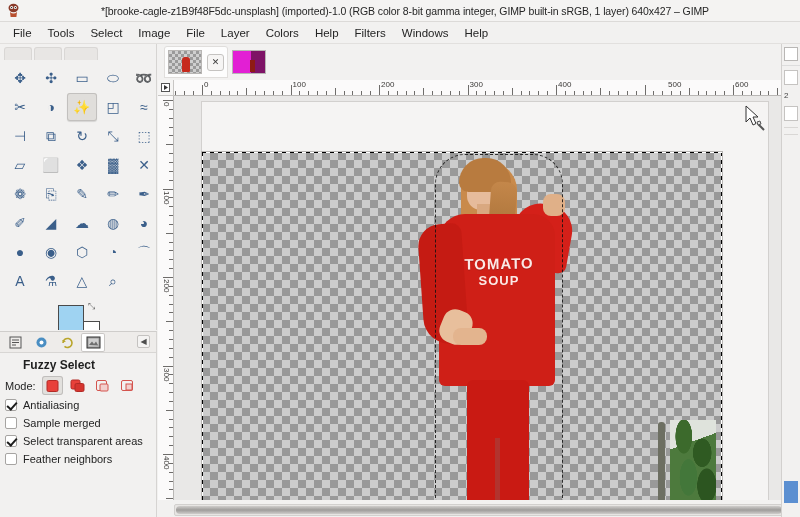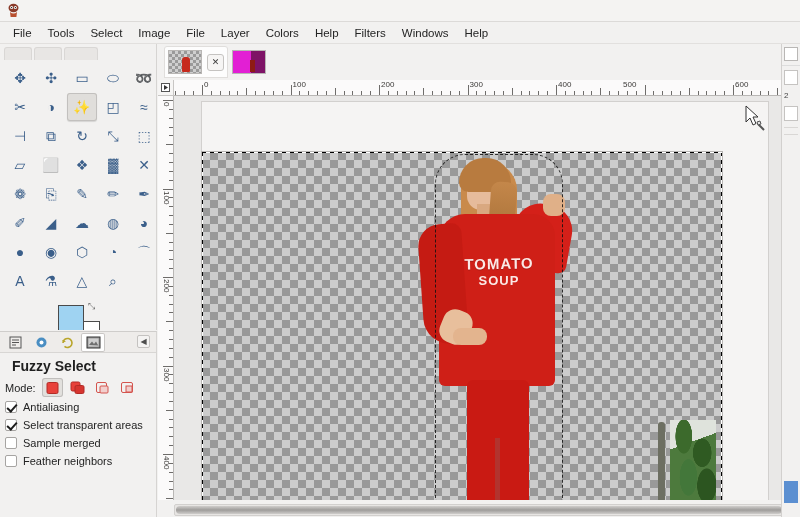--- a/index.html
+++ b/index.html
@@ -103,22 +103,22 @@
     cursor:pointer; font-size:11px;
   }
   .dock-tab.sel { background:#fff; box-shadow:inset 0 0 0 1px #c9c7c5; }
   .dock-arrow {
     position:absolute; right:6px; top:3px; width:13px; height:13px;
     border:1px solid #c4c2c0; background:#f4f3f2; border-radius:2px;
     display:flex; align-items:center; justify-content:center;
     font-size:8px; color:#4d4d4d; cursor:pointer;
   }
   .to-title {
-    font-size:14px; font-weight:bold; color:#1f1f1f;
-    padding:5px 0 3px 12px;
+    font-size:12px; font-weight:bold; color:#1f1f1f;
+    padding:5px 0 3px 23px;
   }
   .to-row { display:flex; align-items:center; padding:1px 5px; }
   .to-label { font-size:11px; color:#242424; }
   .mode-btns { display:flex; margin-left:6px; }
   .mode-btn {
     width:21px; height:19px; margin-right:4px; border-radius:3px;
     display:flex; align-items:center; justify-content:center;
     cursor:pointer;
   }
   .mode-btn.sel { background:#e2e0dd; box-shadow:inset 0 0 0 1px #c0bebc; }
@@ -396,20 +396,21 @@
     <div class="tb-icon">
       <svg width="13" height="15" viewBox="0 0 13 15">
         <ellipse cx="6.5" cy="5" rx="5" ry="4.2" fill="#8a3b2a"></ellipse>
         <circle cx="4.6" cy="4.4" r="1.5" fill="#fff"></circle>
         <circle cx="8.4" cy="4.4" r="1.5" fill="#fff"></circle>
         <circle cx="4.6" cy="4.6" r=".7" fill="#111"></circle>
         <circle cx="8.4" cy="4.6" r=".7" fill="#111"></circle>
         <path d="M3 9 q3.5 3 7 0 l-.6 5 H3.6 Z" fill="#b9502f"></path>
       </svg>
     </div>
+    <div class="tb-title">*[brooke-cagle-z1B9f48F5dc-unsplash] (imported)-1.0 (RGB color 8-bit gamma integer, GIMP built-in sRGB, 1 layer) 640x427 – GIMP</div>
   </div>
 
   <div class="menubar">
     <div class="menu-item">File</div>
     <div class="menu-item">Tools</div>
     <div class="menu-item">Select</div>
     <div class="menu-item">Image</div>
     <div class="menu-item">File</div>
     <div class="menu-item">Layer</div>
     <div class="menu-item">Colors</div>
@@ -536,26 +537,26 @@
       </div>
     </div>
 
     <div class="chk-row">
       <span class="chk on"></span>
       <span class="chk-lbl">Antialiasing</span>
     </div>
 
 
     <div class="chk-row">
+      <span class="chk"></span>
+      <span class="chk-lbl">Sample merged</span>
+    </div>
+    <div class="chk-row">
       <span class="chk on"></span>
       <span class="chk-lbl">Select transparent areas</span>
-    </div>
-    <div class="chk-row">
-      <span class="chk"></span>
-      <span class="chk-lbl">Sample merged</span>
     </div>
     <div class="chk-row">
       <span class="chk"></span>
       <span class="chk-lbl">Feather neighbors</span>
     </div>
   </div>
 
   <div class="imgwin">
 
     <div class="imgtabs">
@@ -649,21 +650,21 @@
         <div class="tick" style="left: 585.55px; width: 1px; height: 4px; bottom: 0px;"></div>
         <div class="tick" style="left: 594.4px; width: 1px; height: 4px; bottom: 0px;"></div>
         <div class="tick" style="left: 603.25px; width: 1px; height: 7px; bottom: 0px;"></div>
         <div class="tick" style="left: 612.1px; width: 1px; height: 4px; bottom: 0px;"></div>
         <div class="tick" style="left: 620.95px; width: 1px; height: 4px; bottom: 0px;"></div>
         <div class="rlabel" style="left: 30px; top: 1px;">0</div>
         <div class="rlabel" style="left: 118.5px; top: 1px;">100</div>
         <div class="rlabel" style="left: 207px; top: 1px;">200</div>
         <div class="rlabel" style="left: 295.5px; top: 1px;">300</div>
         <div class="rlabel" style="left: 384px; top: 1px;">400</div>
-        <div class="rlabel" style="left: 449px; top: 1px;">500</div>
+        <div class="rlabel" style="left: 494px; top: 1px;">500</div>
         <div class="rlabel" style="left: 561px; top: 1px;">600</div>
       </div>
     <div class="vruler" id="vruler">
         <div class="tick" style="top: 4px; height: 1px; width: 10px; right: 0px;"></div>
         <div class="tick" style="top: 12.85px; height: 1px; width: 4px; right: 0px;"></div>
         <div class="tick" style="top: 21.7px; height: 1px; width: 4px; right: 0px;"></div>
         <div class="tick" style="top: 30.55px; height: 1px; width: 4px; right: 0px;"></div>
         <div class="tick" style="top: 39.4px; height: 1px; width: 4px; right: 0px;"></div>
         <div class="tick" style="top: 48.25px; height: 1px; width: 7px; right: 0px;"></div>
         <div class="tick" style="top: 57.1px; height: 1px; width: 4px; right: 0px;"></div>

